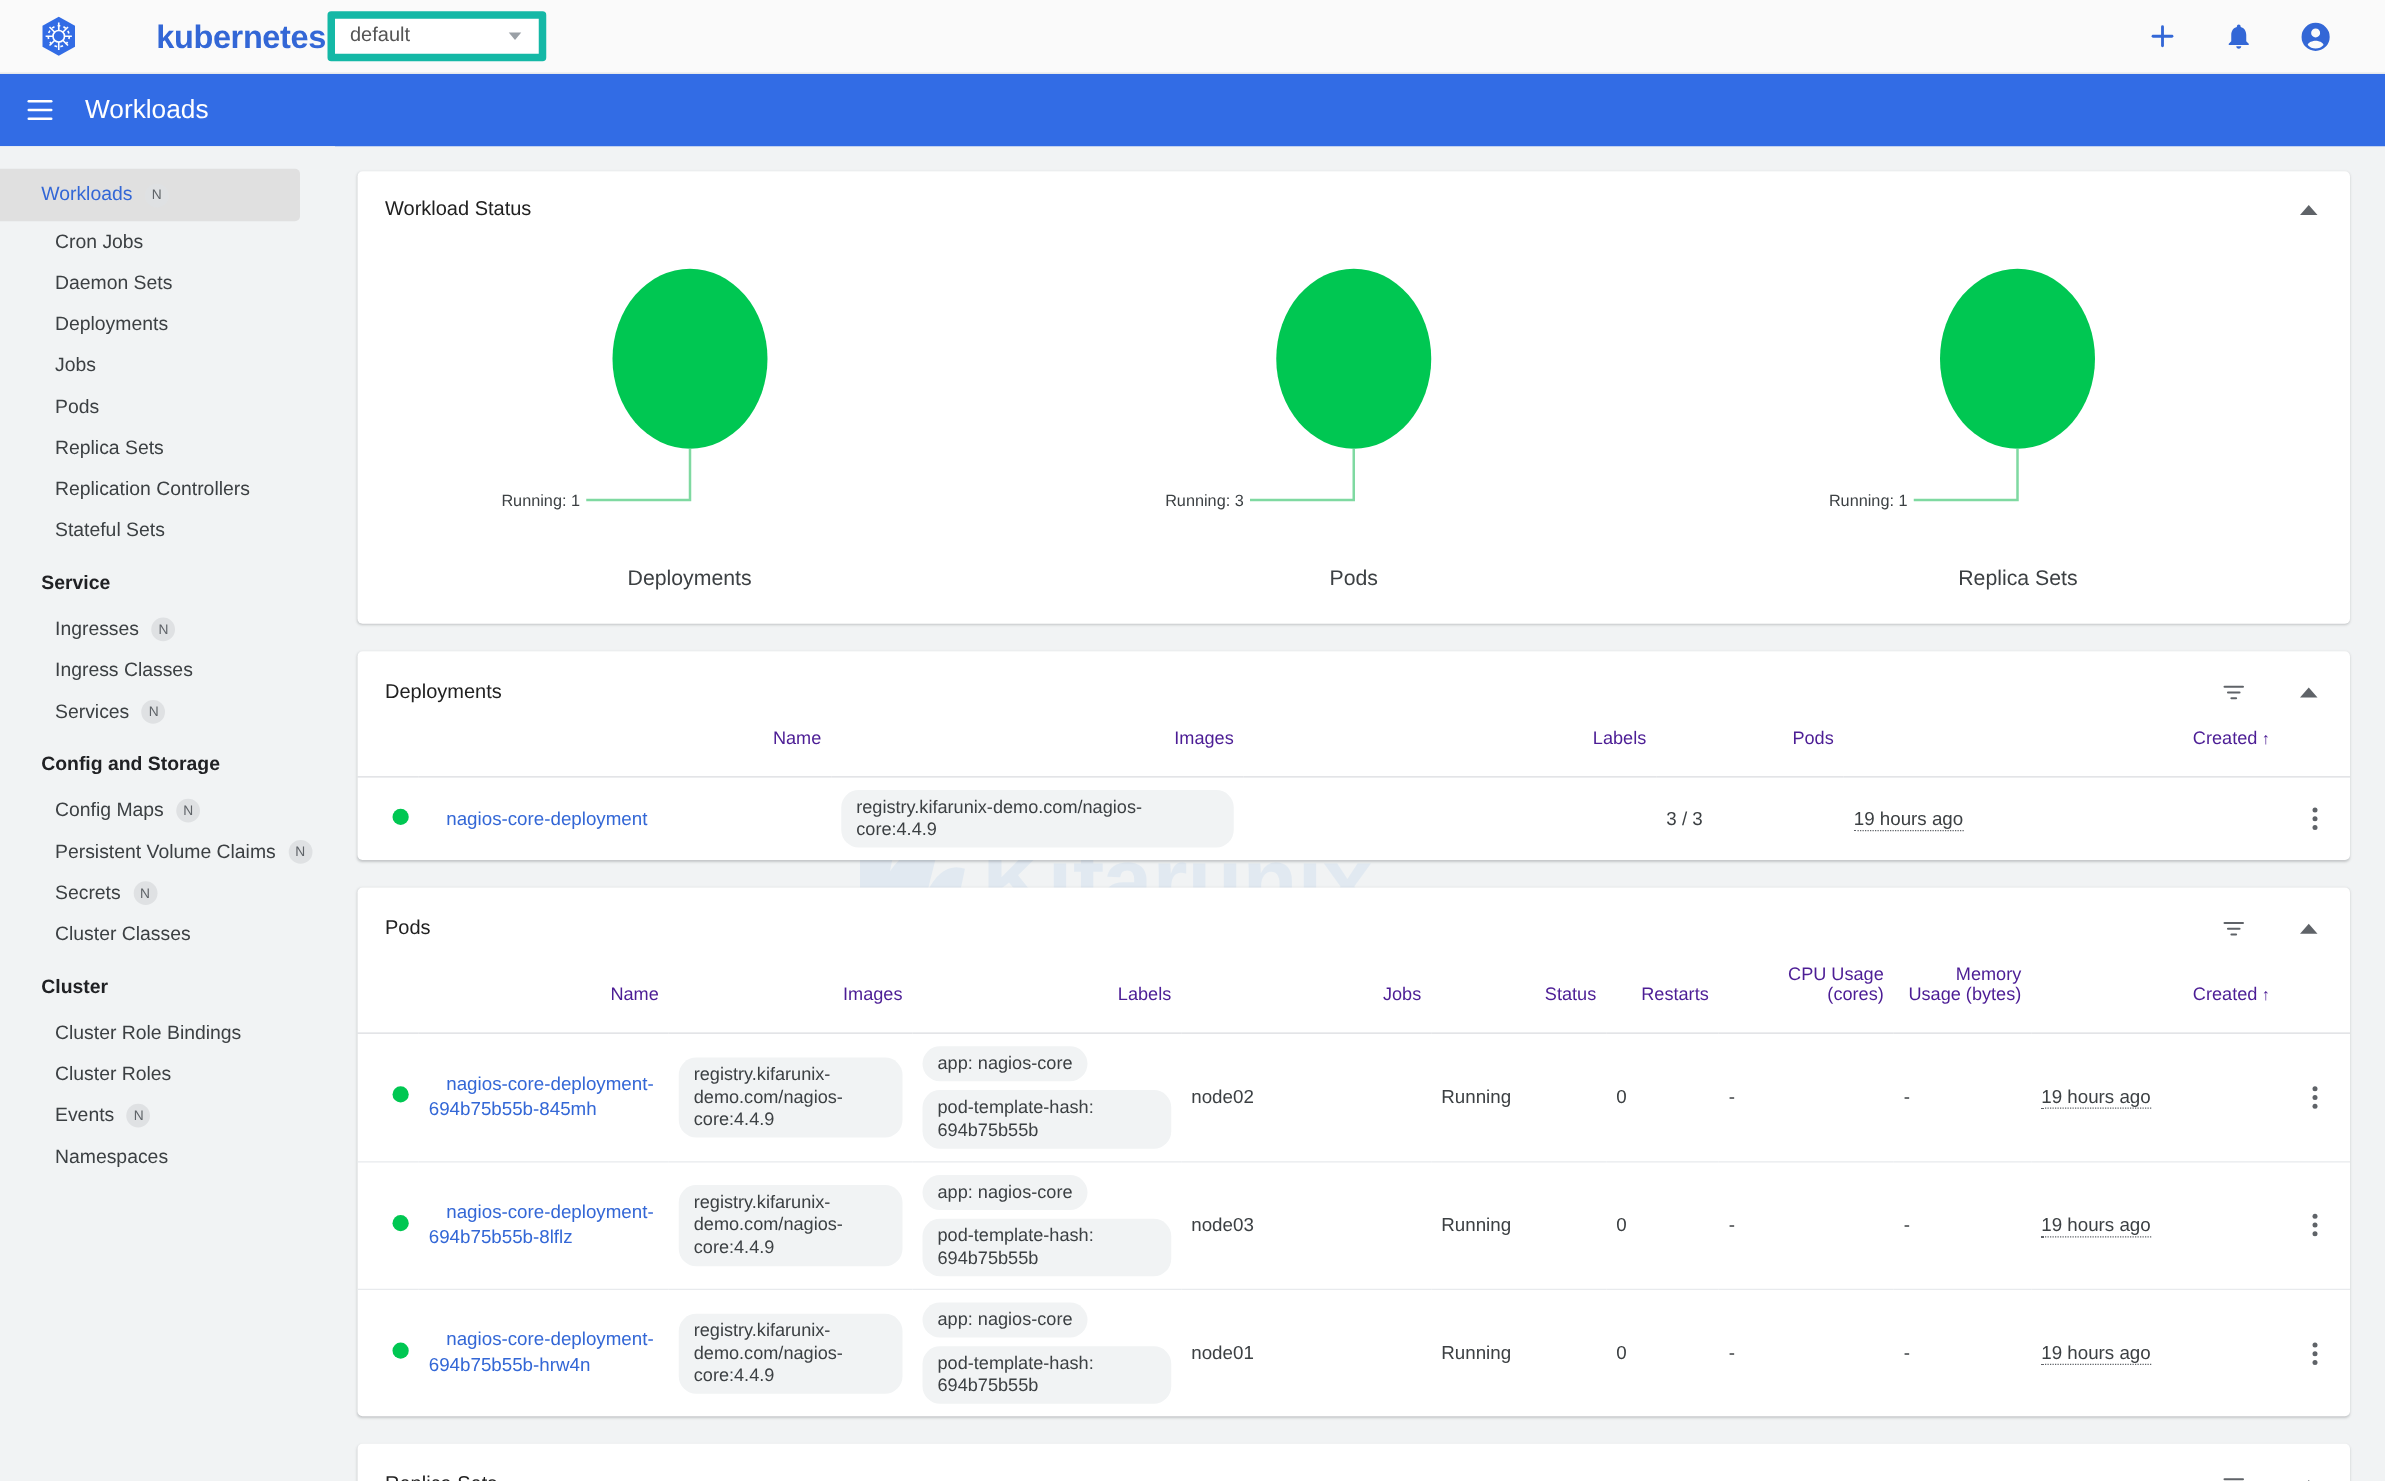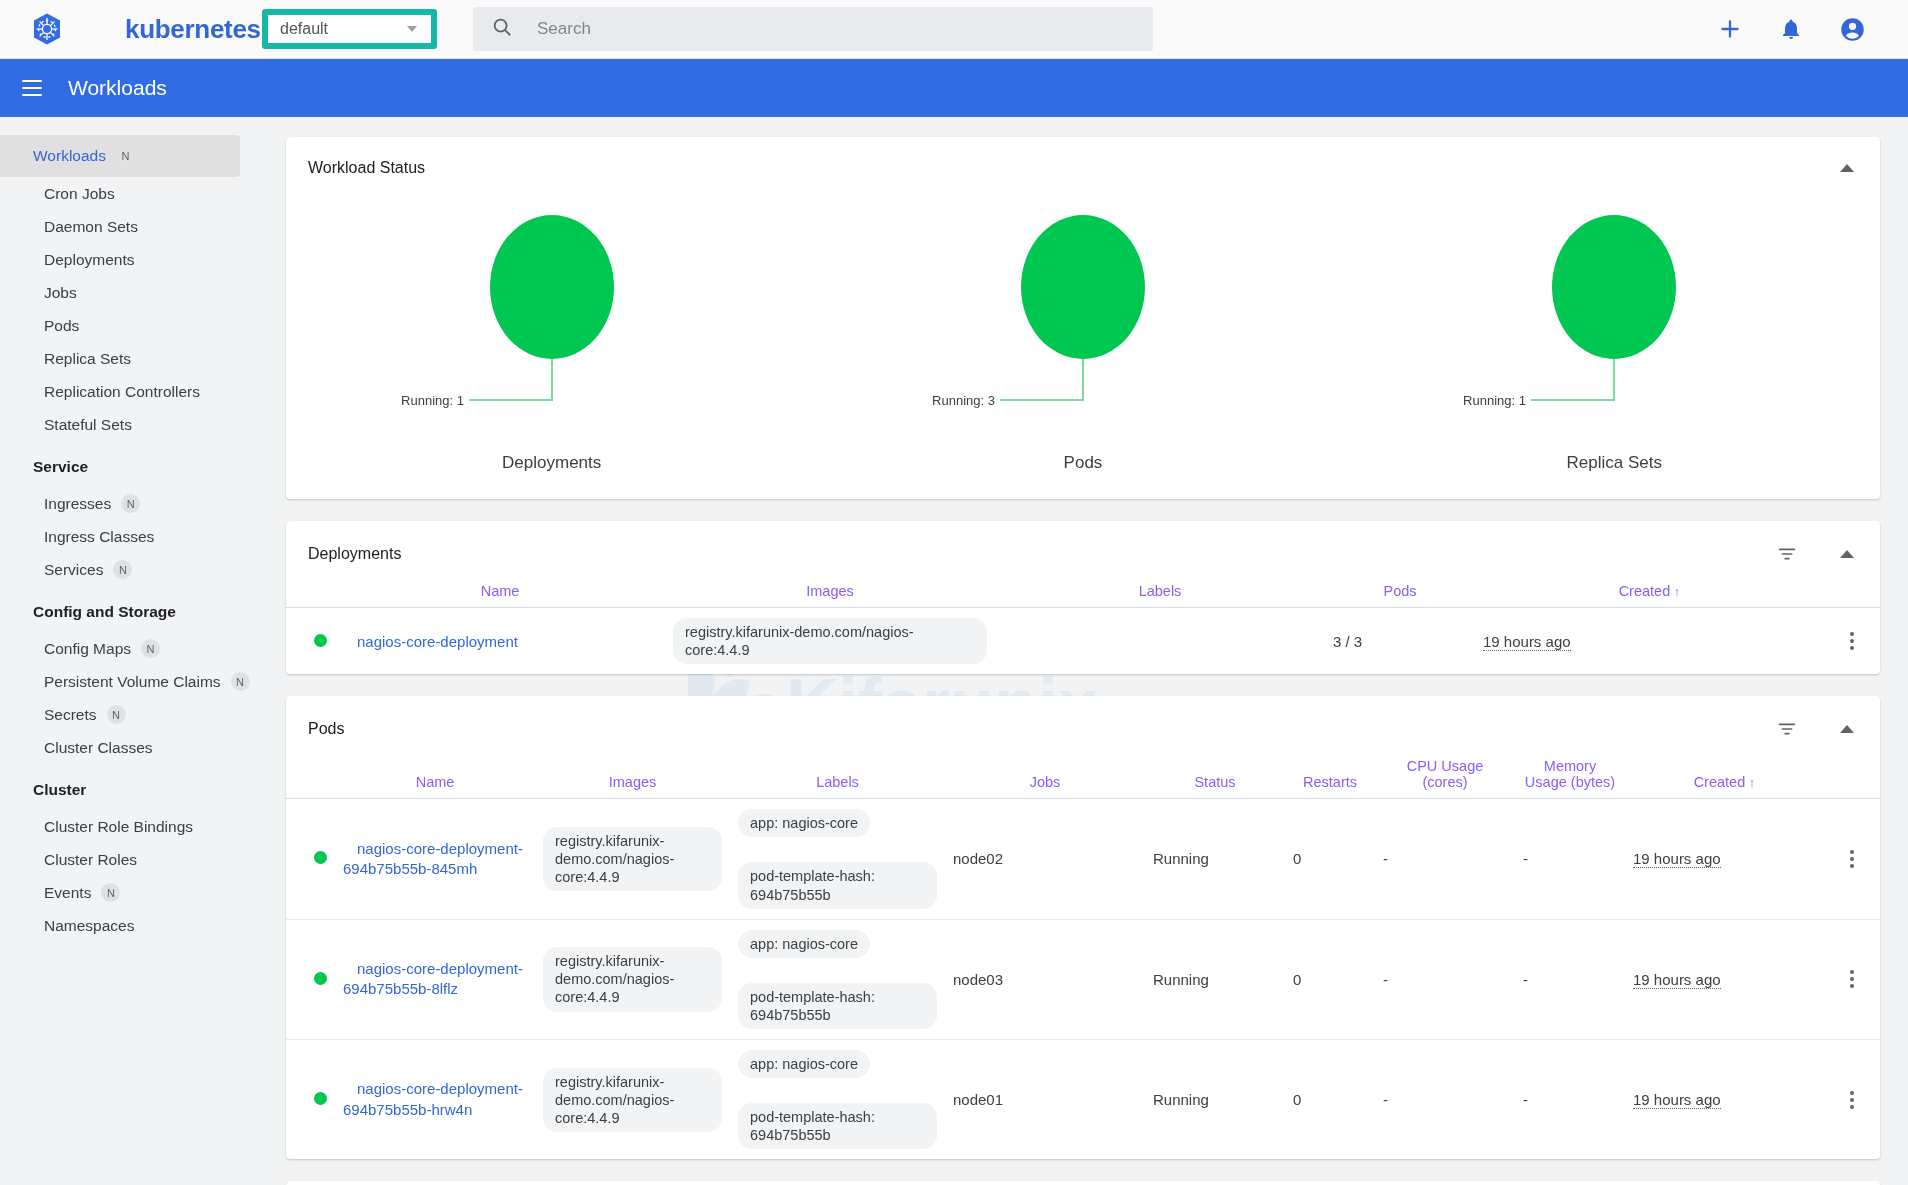--- a/index.html
+++ b/index.html
@@ -121,41 +121,41 @@
   }
 
   
   .graphs { display:flex; padding:14px 0 26px 0; }
   .graph { flex:1; display:flex; flex-direction:column; align-items:center; }
   .graph-label { font-size:17px; color:#3c4043; margin-top:14px; }
 
   
   table { width:100%; border-collapse:collapse; }
   thead th {
-    text-align:center; font-size:14.5px; font-weight:400; color:#8b5cf6;
-    padding:10px 8px 8px 8px; vertical-align:bottom;
+    text-align:right; font-size:14.5px; font-weight:400; color:#4c1d95;
+    padding:10px 8px 22px 8px; vertical-align:bottom;
   }
   tbody td {
     font-size:15px; color:#3c4043; padding:10px 8px;
     border-top:1px solid #e8eaed; vertical-align:middle;
   }
   tbody tr:first-child td { border-top:1px solid #dadce0; }
   .col-status-dot { width:46px; padding-left:28px !important; }
   .dot {
     width:13px; height:13px; border-radius:50%;
     background:#00c752; display:inline-block;
   }
   .link { color:#3367d6; text-decoration:none; cursor:pointer;margin-left:14px; }
   .chip {
     display:inline-block; background:#f1f3f4; border-radius:14px;
     padding:5px 12px; font-size:14.5px; color:#3c4043;
     line-height:1.25; max-width:100%;
   }
   .chip.wrap { white-space:normal; }
-  .labels-cell { display:flex; flex-direction:column; gap:25px; align-items:flex-start; }
+  .labels-cell { display:flex; flex-direction:column; gap:7px; align-items:flex-start; }
   .labels-cell.inline { flex-direction:row; gap:9px; align-items:center; }
   .created { border-bottom:1px dotted #5f6368; cursor:help; }
   .kebab { cursor:pointer; display:flex; flex-direction:column; gap:3px; align-items:center; }
   .kebab i { width:4px; height:4px; background:#5f6368; border-radius:50%; display:block; }
   .sort-arrow { font-size:13px; }
 
   
   .watermark {
     position:absolute; left:400px; top:538px;
     width:660px; pointer-events:none; opacity:.5;
@@ -185,29 +185,20 @@
       </svg>
     </span>
     <span class="brand-name">kubernetes</span>
   </div>
 
   <div class="ns-select">
     <span class="val">default</span>
     <span class="ns-caret"></span>
   </div>
 
-  <div class="searchbox">
-    <span>
-      <svg width="22" height="22" viewBox="0 0 24 24" fill="none" stroke="#5f6368" stroke-width="2">
-        <circle cx="10.5" cy="10.5" r="6.5"></circle>
-          <line x1="15.5" y1="15.5" x2="21" y2="21"></line>
-      </svg>
-    </span>
-    <input class="search-input" type="text" placeholder="Search" style="">
-  </div>
 
   <div class="top-actions">
     <span class="ic">
       <svg width="26" height="26" viewBox="0 0 24 24" stroke="#3367d6" stroke-width="2.1" stroke-linecap="round">
         <line x1="12" y1="5" x2="12" y2="19"></line>
           <line x1="5" y1="12" x2="19" y2="12"></line>
       </svg>
     </span>
     <span class="ic">
       <svg width="24" height="24" viewBox="0 0 24 24" fill="#3367d6">

